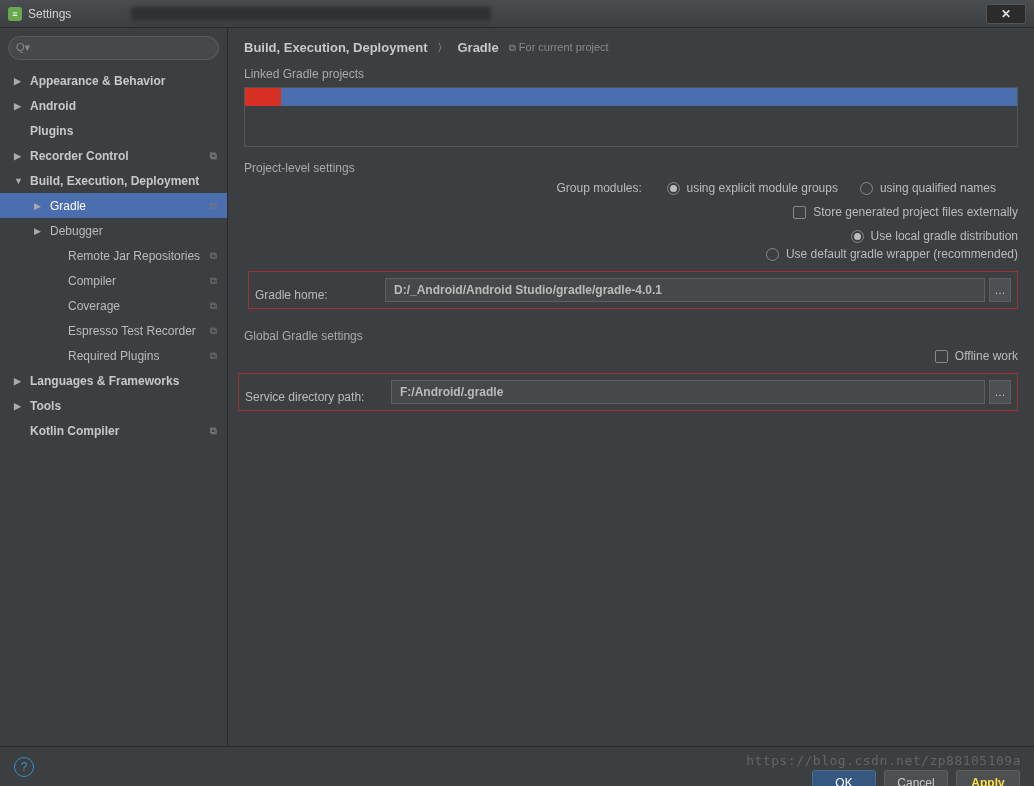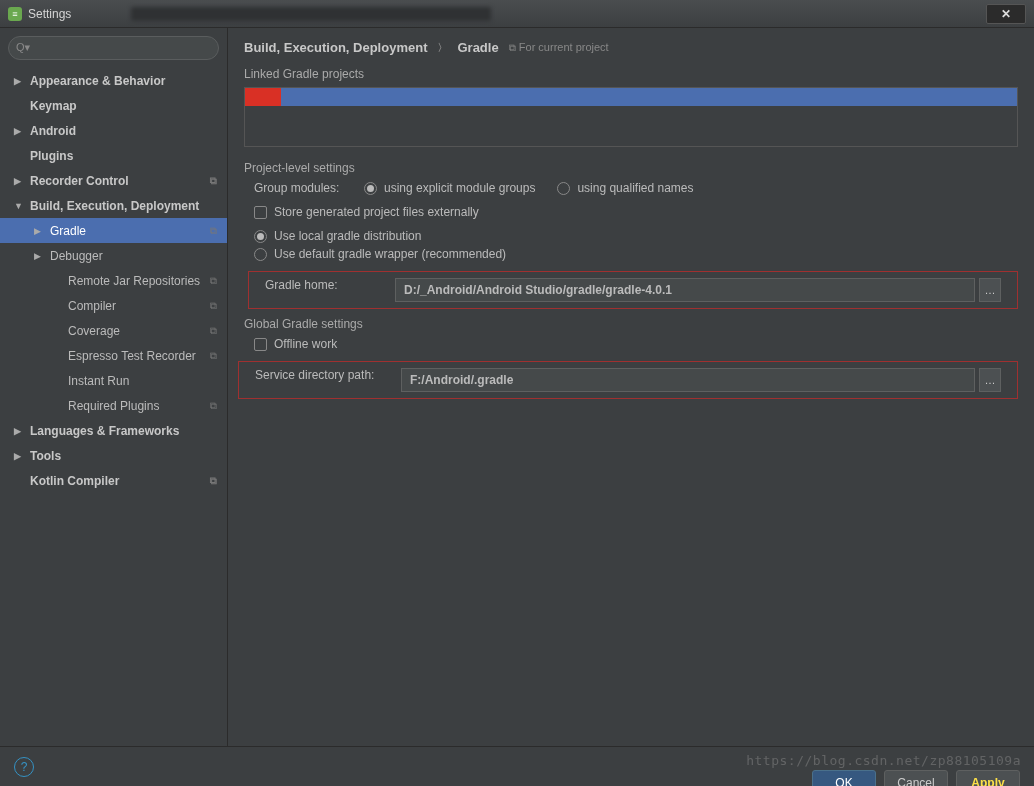--- a/index.html
+++ b/index.html
@@ -26,27 +26,27 @@
 .content { flex: 1; padding: 12px 16px 0 16px; display: flex; flex-direction: column; overflow: hidden; }
 .breadcrumb { display: flex; align-items: center; gap: 10px; font-size: 13px; color: #c8c8c8; font-weight: bold; margin-bottom: 12px; }
 .breadcrumb .sep { color: #888; font-size: 10px; }
 .breadcrumb .scope { font-weight: normal; color: #888; font-size: 11px; }
 .breadcrumb .scope-icon { font-size: 10px; margin-right: 3px; }
 .section-label { font-size: 12px; color: #aaa; margin-bottom: 6px; }
 .linked-box { border: 1px solid #555; height: 60px; background: #3c3f41; margin-bottom: 14px; position: relative; }
 .linked-box .row { height: 18px; background: #4b6eaf; display: flex; align-items: center; }
 .linked-box .red { width: 36px; height: 18px; background: #d93025; }
 .form-area { padding-left: 10px; }
-.form-row { display: flex; align-items: center; margin-bottom: 10px; font-size: 12px; color: #bbb; }
+.form-row { display: flex; align-items: center; margin-bottom: 10px; font-size: 12px; color: #bbb; justify-content: flex-end; }
 .form-row .lbl { width: 110px; }
 .radio, .checkbox { width: 13px; height: 13px; border: 1px solid #888; border-radius: 50%; margin-right: 7px; display: inline-flex; align-items: center; justify-content: center; cursor: pointer; flex-shrink: 0; }
 .checkbox { border-radius: 2px; }
 .radio.checked::after { content: ""; width: 7px; height: 7px; background: #bbb; border-radius: 50%; }
 .radio-opt { display: flex; align-items: center; margin-right: 22px; cursor: pointer; }
-.highlight-row { border: 1px solid #a03030; padding: 6px 16px; margin: 2px 0 6px -6px; display: flex; align-items: flex-start; }
+.highlight-row { border: 1px solid #a03030; padding: 6px 6px; margin: 2px 0 6px -6px; display: flex; align-items: flex-end; }
 .highlight-row .lbl { width: 130px; color: #bbb; }
 .text-input { flex: 1; height: 24px; background: #45494a; border: 1px solid #5e6060; color: #bbb; padding: 0 8px; font-size: 12px; font-weight: bold; }
 .browse-btn { width: 22px; height: 24px; background: #4c5052; border: 1px solid #5e6060; color: #ccc; margin-left: 4px; cursor: pointer; font-size: 11px; line-height: 10px; text-align: center; }
 .footer { height: 40px; border-top: 1px solid #2b2b2b; display: flex; align-items: center; padding: 0 14px; }
 .help-icon { width: 20px; height: 20px; border: 1px solid #3592c4; border-radius: 50%; color: #3592c4; display: flex; align-items: center; justify-content: center; font-size: 12px; cursor: pointer; }
 .footer .spacer { flex: 1; }
 .btn { height: 26px; min-width: 64px; background: #4c5052; border: 1px solid #5e6060; color: #ccc; margin-left: 8px; cursor: pointer; font-size: 12px; border-radius: 3px; margin-top: 32px; }
 .btn.primary { background: #365880; border-color: #4a708b; color: #fff; }
 .btn.disabled { color: #fde047; font-weight: bold; }
 .watermark { position: absolute; bottom: 18px; right: 13px; color: #888; font-size: 13px; opacity: 0.5; letter-spacing: 0.5px; pointer-events: none; font-family: monospace; }
@@ -66,24 +66,20 @@
     <div class="search-wrap">
       <span class="search-icon">Q▾</span>
       <input class="search" style="">
     </div>
     <div class="tree" id="tree">
         <div class="tree-item bold">
           <span class="arrow">▶</span>
           <span>Appearance &amp; Behavior</span>
         </div>
         <div class="tree-item bold">
-          <span class="arrow"></span>
-          <span>Keymap</span>
-        </div>
-        <div class="tree-item bold">
           <span class="arrow">▶</span>
           <span>Android</span>
         </div>
         <div class="tree-item bold">
           <span class="arrow"></span>
           <span>Plugins</span>
         </div>
         <div class="tree-item bold">
           <span class="arrow">▶</span>
           <span>Recorder Control</span>
@@ -114,24 +110,20 @@
         </div>
         <div class="tree-item l2">
           <span class="arrow"></span>
           <span>Coverage</span>
           <span class="copy-icon">⧉</span>
         </div>
         <div class="tree-item l2">
           <span class="arrow"></span>
           <span>Espresso Test Recorder</span>
           <span class="copy-icon">⧉</span>
-        </div>
-        <div class="tree-item l2">
-          <span class="arrow"></span>
-          <span>Instant Run</span>
         </div>
         <div class="tree-item l2">
           <span class="arrow"></span>
           <span>Required Plugins</span>
           <span class="copy-icon">⧉</span>
         </div>
         <div class="tree-item bold">
           <span class="arrow">▶</span>
           <span>Languages &amp; Frameworks</span>
         </div>
@@ -187,21 +179,21 @@
         <span class="radio"></span>
         <span>Use default gradle wrapper (recommended)</span>
       </div>
       <div class="highlight-row">
         <span class="lbl">Gradle home:</span>
         <input class="text-input" value="D:/_Android/Android Studio/gradle/gradle-4.0.1" style="">
         <button class="browse-btn">…</button>
       </div>
     </div>
 
-    <div class="section-label" style="margin-top:2px">Global Gradle settings</div>
+    <div class="section-label" style="margin-top:14px">Global Gradle settings</div>
     <div class="form-area">
       <div class="form-row">
         <span class="checkbox"></span>
         <span>Offline work</span>
       </div>
       <div class="highlight-row" style="margin-left:-16px">
         <span class="lbl" style="width:146px">Service directory path:</span>
         <input class="text-input" value="F:/Android/.gradle" style="">
         <button class="browse-btn">…</button>
       </div>

